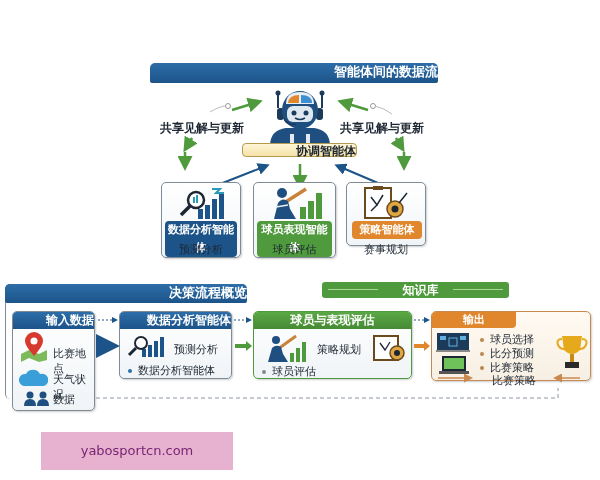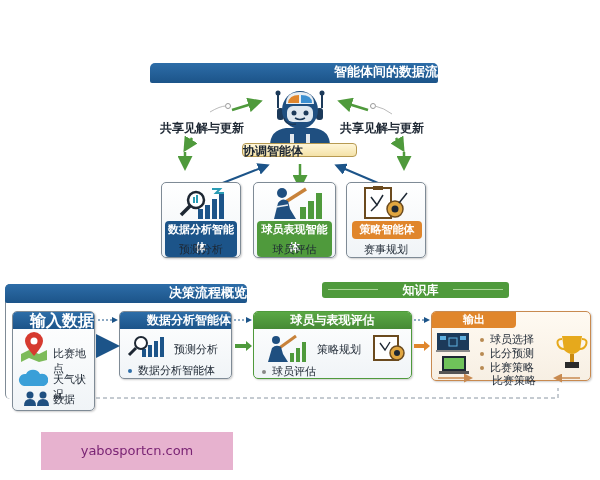--- a/index.html
+++ b/index.html
@@ -38,21 +38,21 @@
     <path d="M26 17 Q27 9 37 9 L37 17 Z" fill="#e0862c"></path>
     <path d="M39 9 Q50 9 50 17 L39 17 Z" fill="#3c8fd0"></path>
     <rect x="25" y="20" width="26" height="16" rx="6" fill="#dfe8f0"></rect>
     <circle cx="32" cy="27" r="2.5" fill="#1c3a5a"></circle>
     <circle cx="44" cy="27" r="2.5" fill="#1c3a5a"></circle>
     <path d="M33 32 Q38 35 43 32" stroke="#1c3a5a" stroke-width="1.5" fill="none"></path>
     <path d="M22 32 Q24 40 34 38" stroke="#1c3a5a" stroke-width="1.5" fill="none"></path>
   </svg>
 </div>
 
-<div class="abs" style="left:242px; top:143px; width:115px; height:14px; background:linear-gradient(#fff6d8,#f4e2a8); border:1px solid #b79a52; border-radius:4px; text-align:left; font-size:12px; font-weight:bold; line-height:15px; color:#1d2733;">协调智能体</div>
+<div class="abs" style="left:242px; top:143px; width:115px; height:14px; background:linear-gradient(#fff6d8,#f4e2a8); border:1px solid #b79a52; border-radius:4px; text-align:right; font-size:12px; font-weight:bold; line-height:15px; color:#1d2733;">协调智能体</div>
 
 <div class="abs side-label" style="left:160px; top:120px;">共享见解与更新</div>
 <div class="abs side-label" style="left:340px; top:120px;">共享见解与更新</div>
 
 <svg class="abs" style="left:140px; top:90px;" width="320" height="100" viewBox="0 0 320 100">
   <defs>
     <marker id="ag" markerWidth="6" markerHeight="6" refX="4" refY="3" orient="auto">
         <path d="M0,0 L6,3 L0,6 Z" fill="#4f9a3c"></path>
       </marker>
     <marker id="ab" markerWidth="6" markerHeight="6" refX="4" refY="3" orient="auto">
@@ -97,21 +97,21 @@
     <rect x="50" y="8" width="6" height="26" fill="#4f9a3c"></rect>
     <line x1="18" y1="18" x2="40" y2="4" stroke="#c8823a" stroke-width="3.5"></line>
     <circle cx="16" cy="8" r="5" fill="#1f4f80"></circle>
     <path d="M8 34 L12 18 Q16 12 22 16 L24 24 L30 34 Z" fill="#1f4f80"></path>
     <path d="M10 22 L22 20" stroke="#e8eef3" stroke-width="1.5"></path>
   </svg>
   <div class="abs pill" style="left:3px; top:38px; width:75px; background:#4f9a3c;">球员表现智能体</div>
   <div class="abs cn" style="left:0; top:59px; width:81px; text-align:center;">球员评估</div>
 </div>
 
-<div class="abs card" style="left:346px; top:182px; width:80px; height:76px;">
+<div class="abs card" style="left:346px; top:182px; width:80px; height:64px;">
   <svg class="abs" style="left:16px; top:2px;" width="48" height="36" viewBox="0 0 48 36">
     <rect x="2" y="3" width="26" height="30" fill="#fff" stroke="#6b4a1e" stroke-width="2"></rect>
     <rect x="10" y="1" width="10" height="4" fill="#6b4a1e"></rect>
     <path d="M8 12 L14 20 L20 10" stroke="#1d2733" stroke-width="1.5" fill="none"></path>
     <path d="M8 26 L14 20" stroke="#1d2733" stroke-width="1.5"></path>
     <circle cx="32" cy="24" r="8" fill="#e0a640" stroke="#6b4a1e" stroke-width="1.5"></circle>
     <circle cx="32" cy="24" r="3.5" fill="#1d2733"></circle>
     <line x1="36" y1="18" x2="44" y2="8" stroke="#1d2733" stroke-width="1.5"></line>
   </svg>
   <div class="abs pill" style="left:5px; top:38px; width:70px; background:#e0862c;">策略智能体</div>
@@ -121,21 +121,21 @@
 <div class="abs" style="left:5px; top:284px; width:242px; height:115px; border:1px solid #7f8b96; border-radius:5px; border-bottom:none; border-right:none;"></div>
 <div class="abs title-bar" style="left:5px; top:284px; width:242px; height:19px;">决策流程概览</div>
 
 <div class="abs" style="left:322px; top:282px; width:187px; height:16px; background:#4f9a3c; border-radius:3px; color:#fff; font-weight:bold; font-size:12px; text-align:center; line-height:16px;padding-left:10px;">
   <span class="abs" style="left:6px; top:7px; width:50px; height:1px; background:#a9d596;"></span>
   <span>知识库</span>
   <span class="abs" style="right:6px; top:7px; width:50px; height:1px; background:#a9d596;"></span>
 </div>
 
 <div class="abs card" style="left:12px; top:311px; width:83px; height:100px;">
-  <div class="title-bar" style="height:17px; font-size:16px; line-height:17px; border-radius:4px 4px 0 0;">输入数据</div>
+  <div class="title-bar" style="height:17px; font-size:12px; line-height:17px; border-radius:4px 4px 0 0;">输入数据</div>
   <svg class="abs" style="left:6px; top:20px;" width="30" height="30" viewBox="0 0 30 30">
     <path d="M2 22 L10 18 L20 22 L28 18 L28 28 L20 30 L10 26 L2 30 Z" fill="#7dbb5a"></path>
     <path d="M15 24 Q6 14 6 9 A9 9 0 0 1 24 9 Q24 14 15 24 Z" fill="#d63a2f"></path>
     <circle cx="15" cy="9" r="3.5" fill="#fff"></circle>
   </svg>
   <div class="abs cn" style="left:40px; top:34px;">比赛地点</div>
   <svg class="abs" style="left:5px; top:56px;" width="30" height="20" viewBox="0 0 30 20">
     <path d="M6 18 A6 6 0 0 1 8 6 A8 8 0 0 1 22 6 A6 6 0 0 1 26 18 Z" fill="#3a9fd8"></path>
   </svg>
   <div class="abs cn" style="left:40px; top:60px;">天气状况</div>

